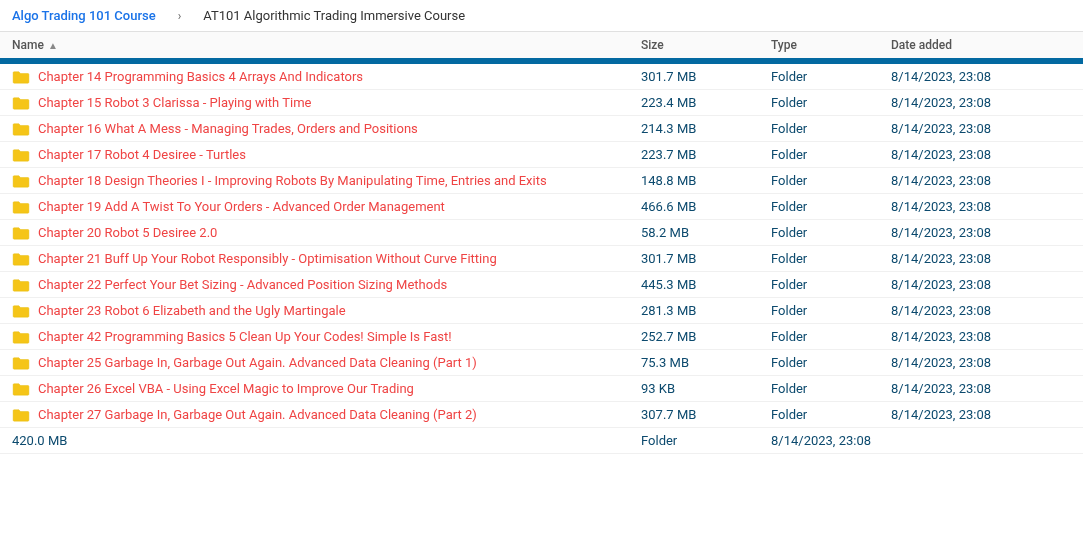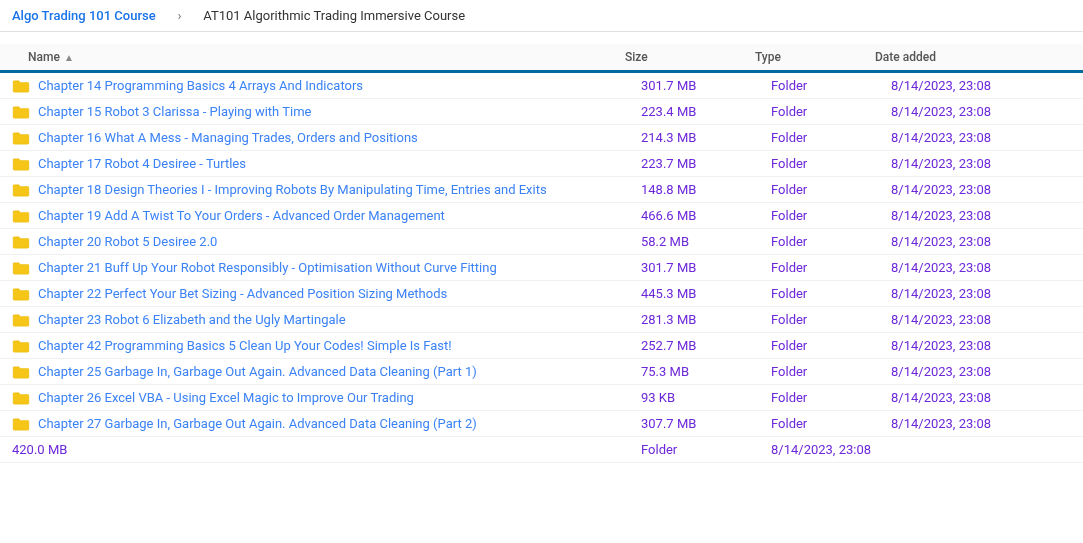--- a/index.html
+++ b/index.html
@@ -41,27 +41,26 @@
       color: #333;
     }
 
     .table-container {
       width: 100%;
     }
 
     .table-header {
       display: grid;
       grid-template-columns: 1fr 130px 120px 180px;
-      padding: 6px 28px;
-      border-bottom: 3px solid #0369a1;
+      padding: 6px 12px;
+      border-bottom: 6px solid #0369a1;
       background: #fafafa;
       font-size: 12px;
       color: #555;
       font-weight: 500;
-      margin-top: 12px;
     }
 
     .col-name {
       display: flex;
       align-items: center;
       gap: 4px;
     }
 
     .sort-icon {
       font-size: 10px;
@@ -83,26 +82,26 @@
     }
 
     .folder-icon {
       width: 18px;
       height: 14px;
       flex-shrink: 0;
     }
 
     .cell-text {
       font-size: 13px;
-      color: #3b82f6;
+      color: #ef4444;
     }
 
     .cell-size, .cell-type, .cell-date {
       font-size: 13px;
-      color: #6d28d9;
+      color: #0c4a6e;
     }
   </style>
 </head>
 <body>
 
 <div class="breadcrumb-bar">
   <span class="breadcrumb-link">Algo Trading 101 Course</span>
   <span class="breadcrumb-separator">›</span>
   <span class="breadcrumb-current">AT101 Algorithmic Trading Immersive Course</span>
 </div>

